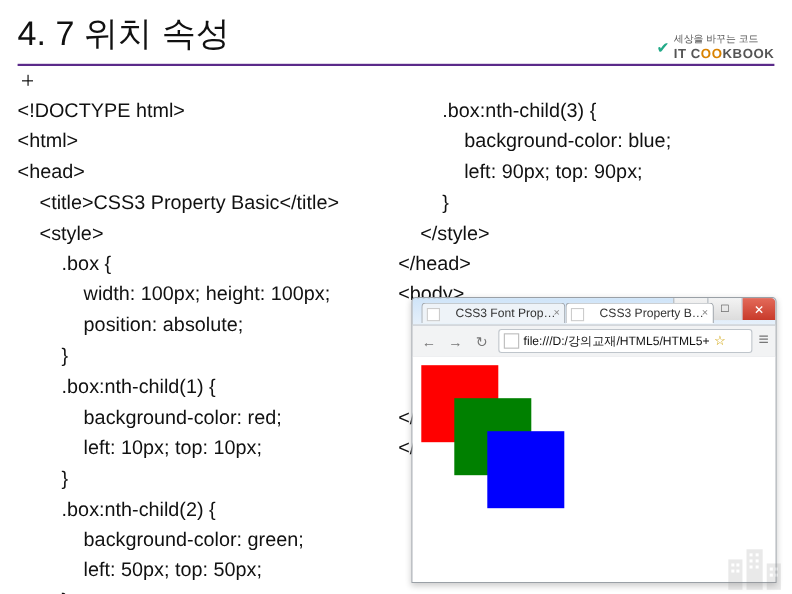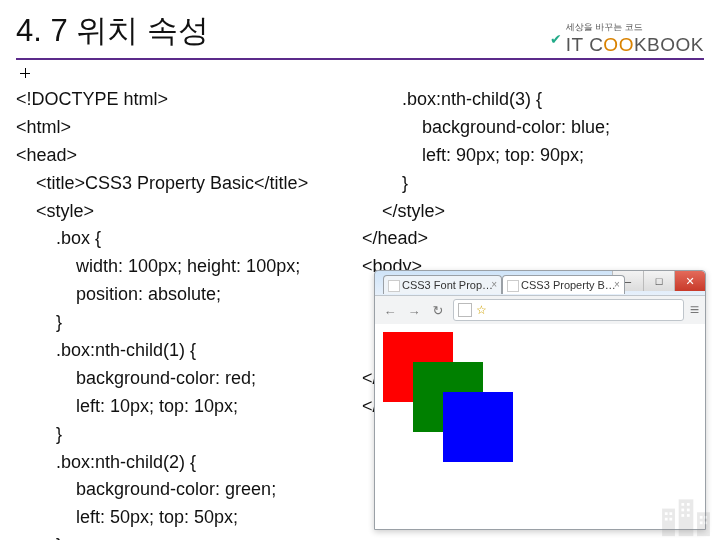--- a/index.html
+++ b/index.html
@@ -30,22 +30,22 @@
     margin: 2px 0 4px 0;
   }
   .logo {
     display: flex;
     align-items: center;
     gap: 4px;
     font-size: 9px;
     color: #555;
   }
   .logo-main {
-    font-size: 19px;
-    font-weight: 400;
+    font-size: 12px;
+    font-weight: 700;
     letter-spacing: 0.5px;
   }
   .logo-main .orange { color: #d98200; }
   .logo-check { color: #2a8; font-size: 14px; }
   .hr {
     border: none;
     border-top: 2px solid #5b2a8a;
     margin: 2px 0 8px 0;
   }
   .marker {
@@ -97,21 +97,21 @@
   }
   .win-btn.close { background: linear-gradient(#e36a5a,#c83a2a); color:#fff; border-radius: 0 4px 0 0; }
   .tabs {
     position: absolute;
     top: 4px; left: 8px;
     display: flex;
     gap: -1px;
   }
   .tab {
     font-size: 11px;
-    padding: 3px 8px 3px 18px;
+    padding: 3px 8px 3px 30px;
     border: 1px solid #9aa0a6;
     border-bottom: none;
     border-radius: 4px 4px 0 0;
     background: #eef3f8;
     color: #333;
     position: relative;
     max-width: 120px;
     white-space: nowrap;
     overflow: hidden;
   }
@@ -242,20 +242,21 @@
         <span>CSS3 Property B…</span>
         <span class="x">×</span>
       </div>
     </div>
     <div class="toolbar">
       <div class="nav-btn">←</div>
       <div class="nav-btn">→</div>
       <div class="reload-btn">↻</div>
       <div class="addr">
         <span class="file-icon"></span>
+        <span>file:///D:/강의교재/HTML5/HTML5+ </span>
         <span class="star">☆</span>
       </div>
       <div class="menu-btn">≡</div>
     </div>
     <div class="viewport">
       <div class="vbox r"></div>
       <div class="vbox g"></div>
       <div class="vbox b"></div>
     </div>
   </div>

